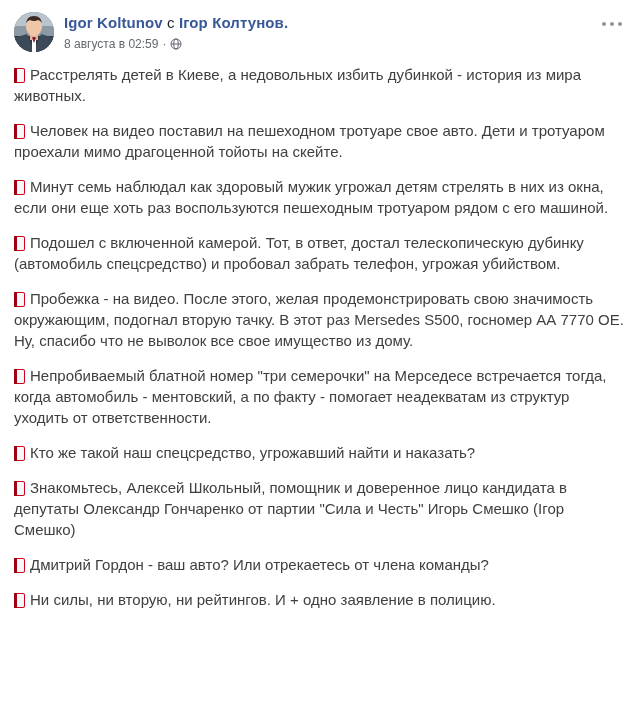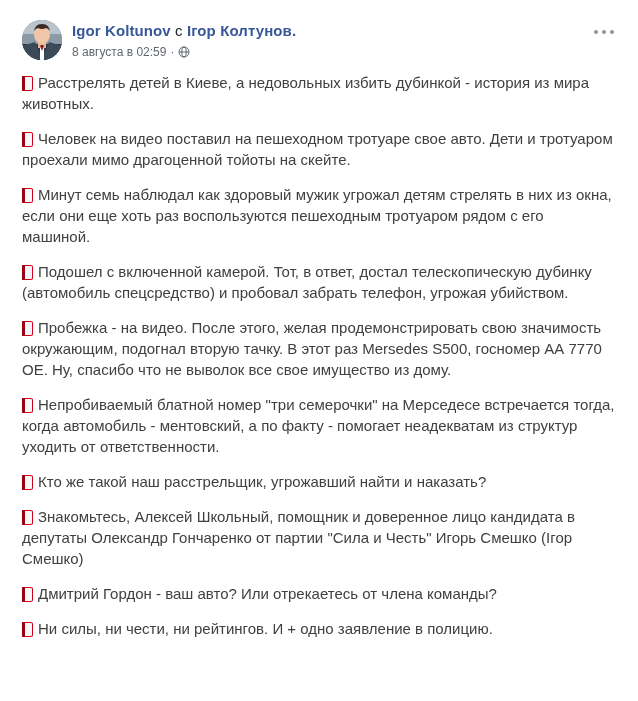--- a/index.html
+++ b/index.html
@@ -11,21 +11,21 @@
     width: 638px;
     height: 701px;
     font-family: "Liberation Sans", sans-serif;
     color: #1c1e21;
     overflow: hidden;
   }
   .post {
     width: 638px;
     background: #ffffff;
     box-sizing: border-box;
-    padding: 8px;
+    padding: 0;
   }
   .post-header {
     display: flex;
     align-items: flex-start;
     padding: 12px 14px 4px 14px;
     position: relative;
   }
   .avatar {
     width: 40px;
     height: 40px;
@@ -202,22 +202,22 @@
     <p class="para"><span class="emoji-book"><span class="cover"></span><span class="pages"></span><span class="spine"></span></span><span>Человек на видео поставил на пешеходном тротуаре свое авто. Дети и тротуаром проехали мимо драгоценной тойоты на скейте.</span></p>
 
     <p class="para"><span class="emoji-book"><span class="cover"></span><span class="pages"></span><span class="spine"></span></span><span>Минут семь наблюдал как здоровый мужик угрожал детям стрелять в них из окна, если они еще хоть раз воспользуются пешеходным тротуаром рядом с его машиной.</span></p>
 
     <p class="para"><span class="emoji-book"><span class="cover"></span><span class="pages"></span><span class="spine"></span></span><span>Подошел с включенной камерой. Тот, в ответ, достал телескопическую дубинку (автомобиль спецсредство) и пробовал забрать телефон, угрожая убийством.</span></p>
 
     <p class="para"><span class="emoji-book"><span class="cover"></span><span class="pages"></span><span class="spine"></span></span><span>Пробежка - на видео. После этого, желая продемонстрировать свою значимость окружающим, подогнал вторую тачку. В этот раз Mersedes S500, госномер АА 7770 ОЕ. Ну, спасибо что не выволок все свое имущество из дому.</span></p>
 
     <p class="para"><span class="emoji-book"><span class="cover"></span><span class="pages"></span><span class="spine"></span></span><span>Непробиваемый блатной номер "три семерочки" на Мерседесе встречается тогда, когда автомобиль - ментовский, а по факту - помогает неадекватам из структур уходить от ответственности.</span></p>
 
-    <p class="para"><span class="emoji-book"><span class="cover"></span><span class="pages"></span><span class="spine"></span></span><span>Кто же такой наш расстрельщик, угрожавший найти и наказать?</span></p>
+    <p class="para"><span class="emoji-book"><span class="cover"></span><span class="pages"></span><span class="spine"></span></span><span>Кто же такой наш спецсредство, угрожавший найти и наказать?</span></p>
 
     <p class="para"><span class="emoji-book"><span class="cover"></span><span class="pages"></span><span class="spine"></span></span><span>Знакомьтесь, Алексей Школьный, помощник и доверенное лицо кандидата в депутаты Олександр Гончаренко от партии "Сила и Честь" Игорь Смешко (Ігор Смешко)</span></p>
 
     <p class="para"><span class="emoji-book"><span class="cover"></span><span class="pages"></span><span class="spine"></span></span><span>Дмитрий Гордон - ваш авто? Или отрекаетесь от члена команды?</span></p>
 
-    <p class="para"><span class="emoji-book"><span class="cover"></span><span class="pages"></span><span class="spine"></span></span><span>Ни силы, ни чести, ни рейтингов. И + одно заявление в полицию.</span></p>
+    <p class="para"><span class="emoji-book"><span class="cover"></span><span class="pages"></span><span class="spine"></span></span><span>Ни силы, ни вторую, ни рейтингов. И + одно заявление в полицию.</span></p>
 
   </div>
 </div>
 
 </body></html>

